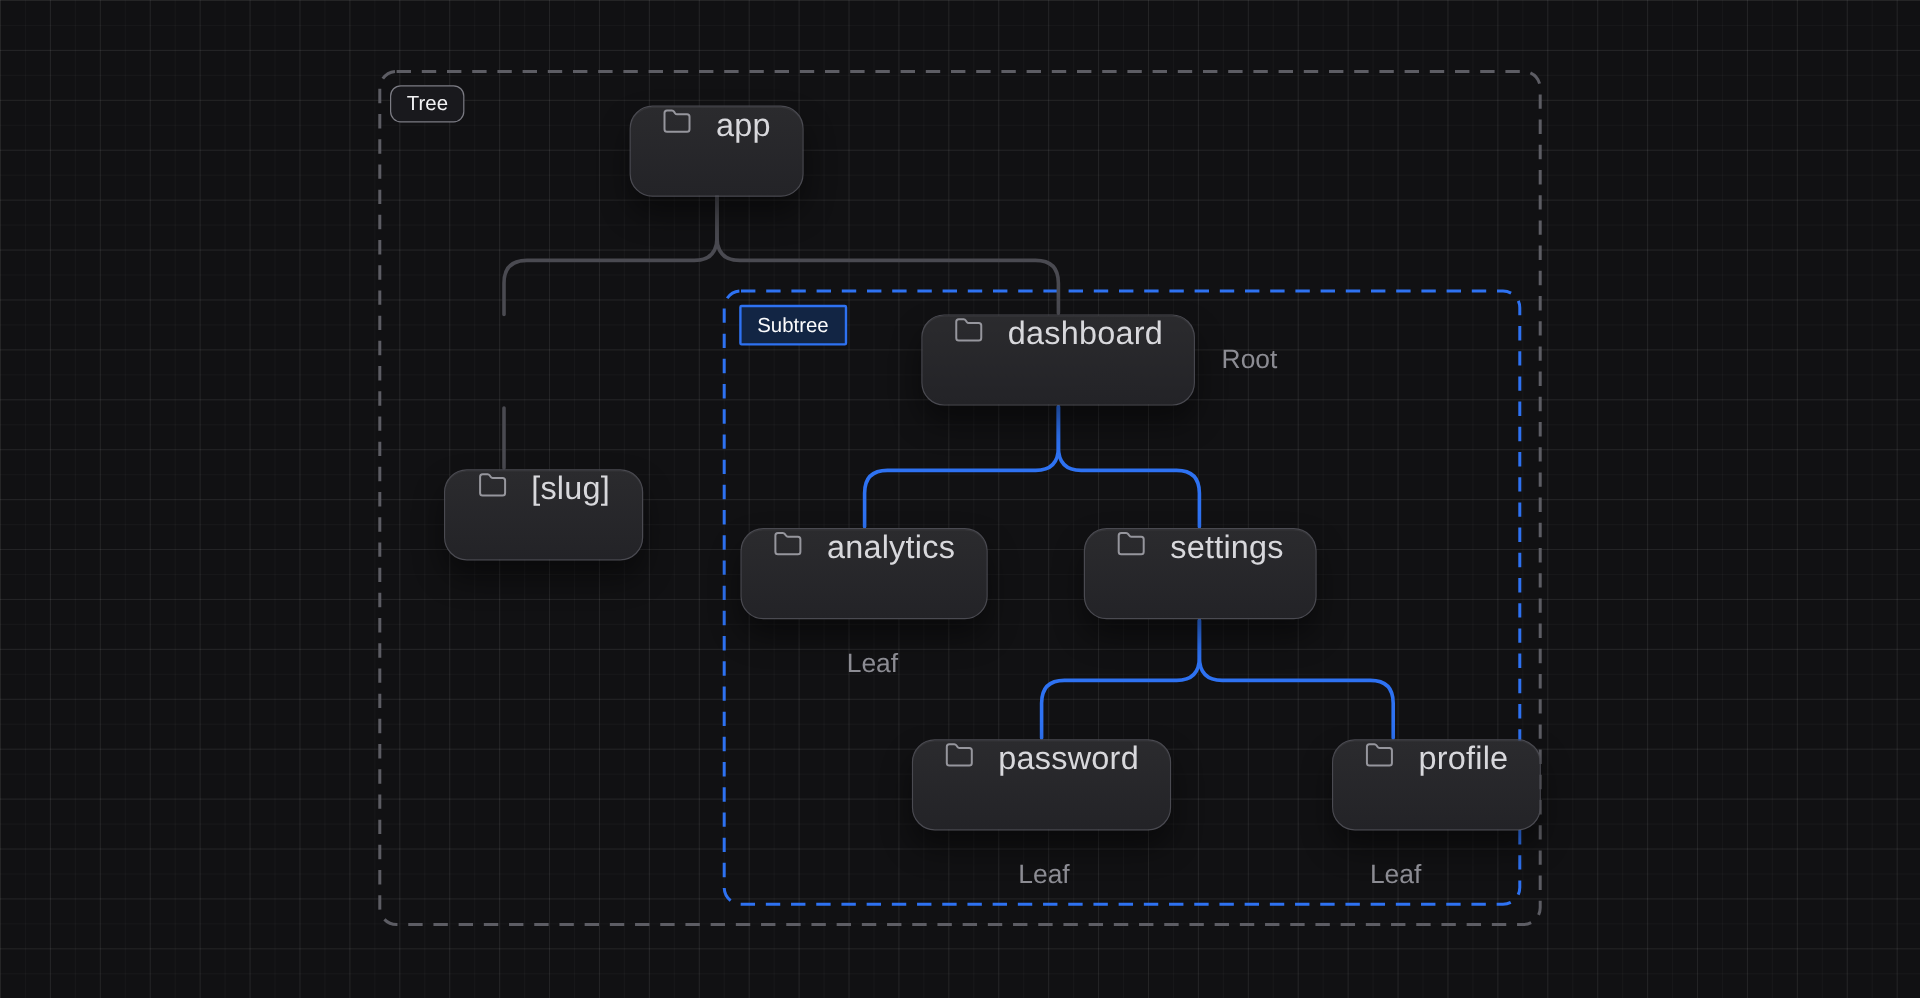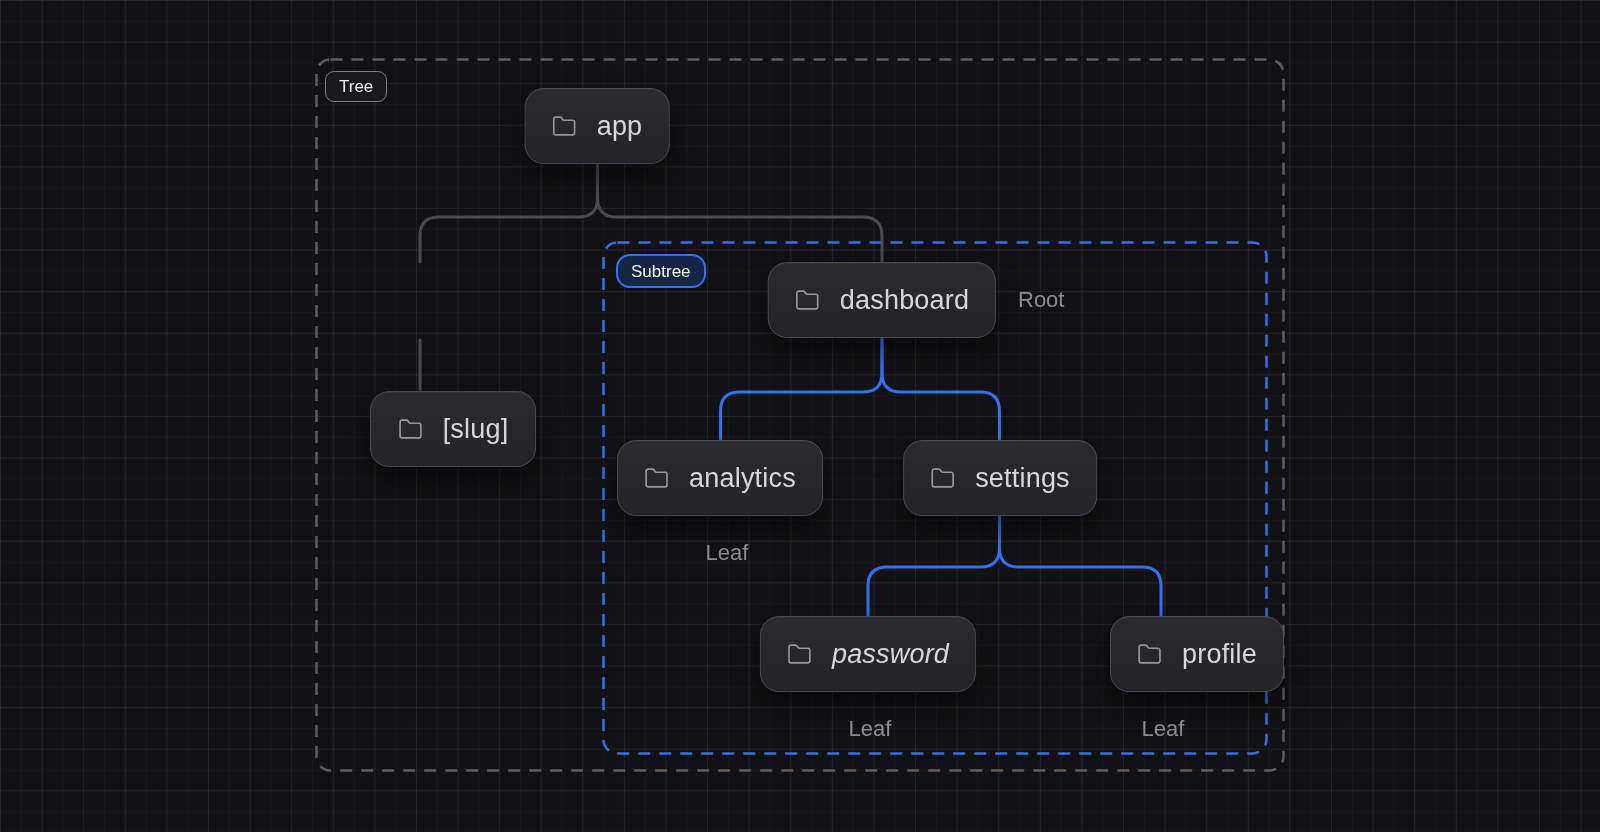--- a/index.html
+++ b/index.html
@@ -46,27 +46,27 @@
     background: #19191d;
     color: #f2f2f4;
   }
   .subtree-pill {
     left: 616px;
     top: 254px;
     height: 34px;
     border: 2px solid #2e72f2;
     background: #122544;
     color: #fbfbfc;
-    border-radius: 14px;
+    border-radius: 2px;
   }
   .node {
     position: absolute;
     height: 76px;
     display: flex;
-    align-items: center;
+    align-items: flex-start;
     justify-content: center;
     gap: 20px;
     padding: 0 26px;
     box-sizing: border-box;
     border-radius: 19px;
     border: 1px solid #4a4a51;
     background: linear-gradient(180deg, #2b2b2e 0%, #232327 100%);
     box-shadow: 0 14px 26px rgba(0,0,0,0.45), inset 0 1px 0 rgba(255,255,255,0.05);
     color: #d8d8dc;
     font-size: 27px;
@@ -92,21 +92,21 @@
   .a-analytics { left: 727px; top: 540px; }
   .a-password { left: 870px; top: 716px; }
   .a-profile { left: 1163px; top: 716px; }
 
   .n-app       { left: 597px;  top: 88px;  min-width: 139px; }
   .n-blog      { left: 420px;  top: 263px; min-width: 146px; }
   .n-slug      { left: 421px;  top: 391px; min-width: 166px; margin-left: 32px; }
   .n-dashboard { left: 882px;  top: 262px; min-width: 228px; }
   .n-analytics { left: 720px;  top: 440px; min-width: 195px; }
   .n-settings  { left: 1000px; top: 440px; min-width: 185px; }
-  .n-password  { left: 868px;  top: 616px; min-width: 216px; font-style: italic; }
+  .n-password  { left: 868px;  top: 616px; min-width: 216px; }
   .n-profile   { left: 1161px; top: 616px; min-width: 170px; margin-left: 36px; }
 </style>
 </head>
 <body>
 
 <div class="canvas">
 
   <svg class="wires">
 
     <rect x="316.5" y="59.5" width="967" height="711" rx="14" fill="none" stroke="#5d5d64" stroke-width="2.5" stroke-dasharray="12 9"></rect>

